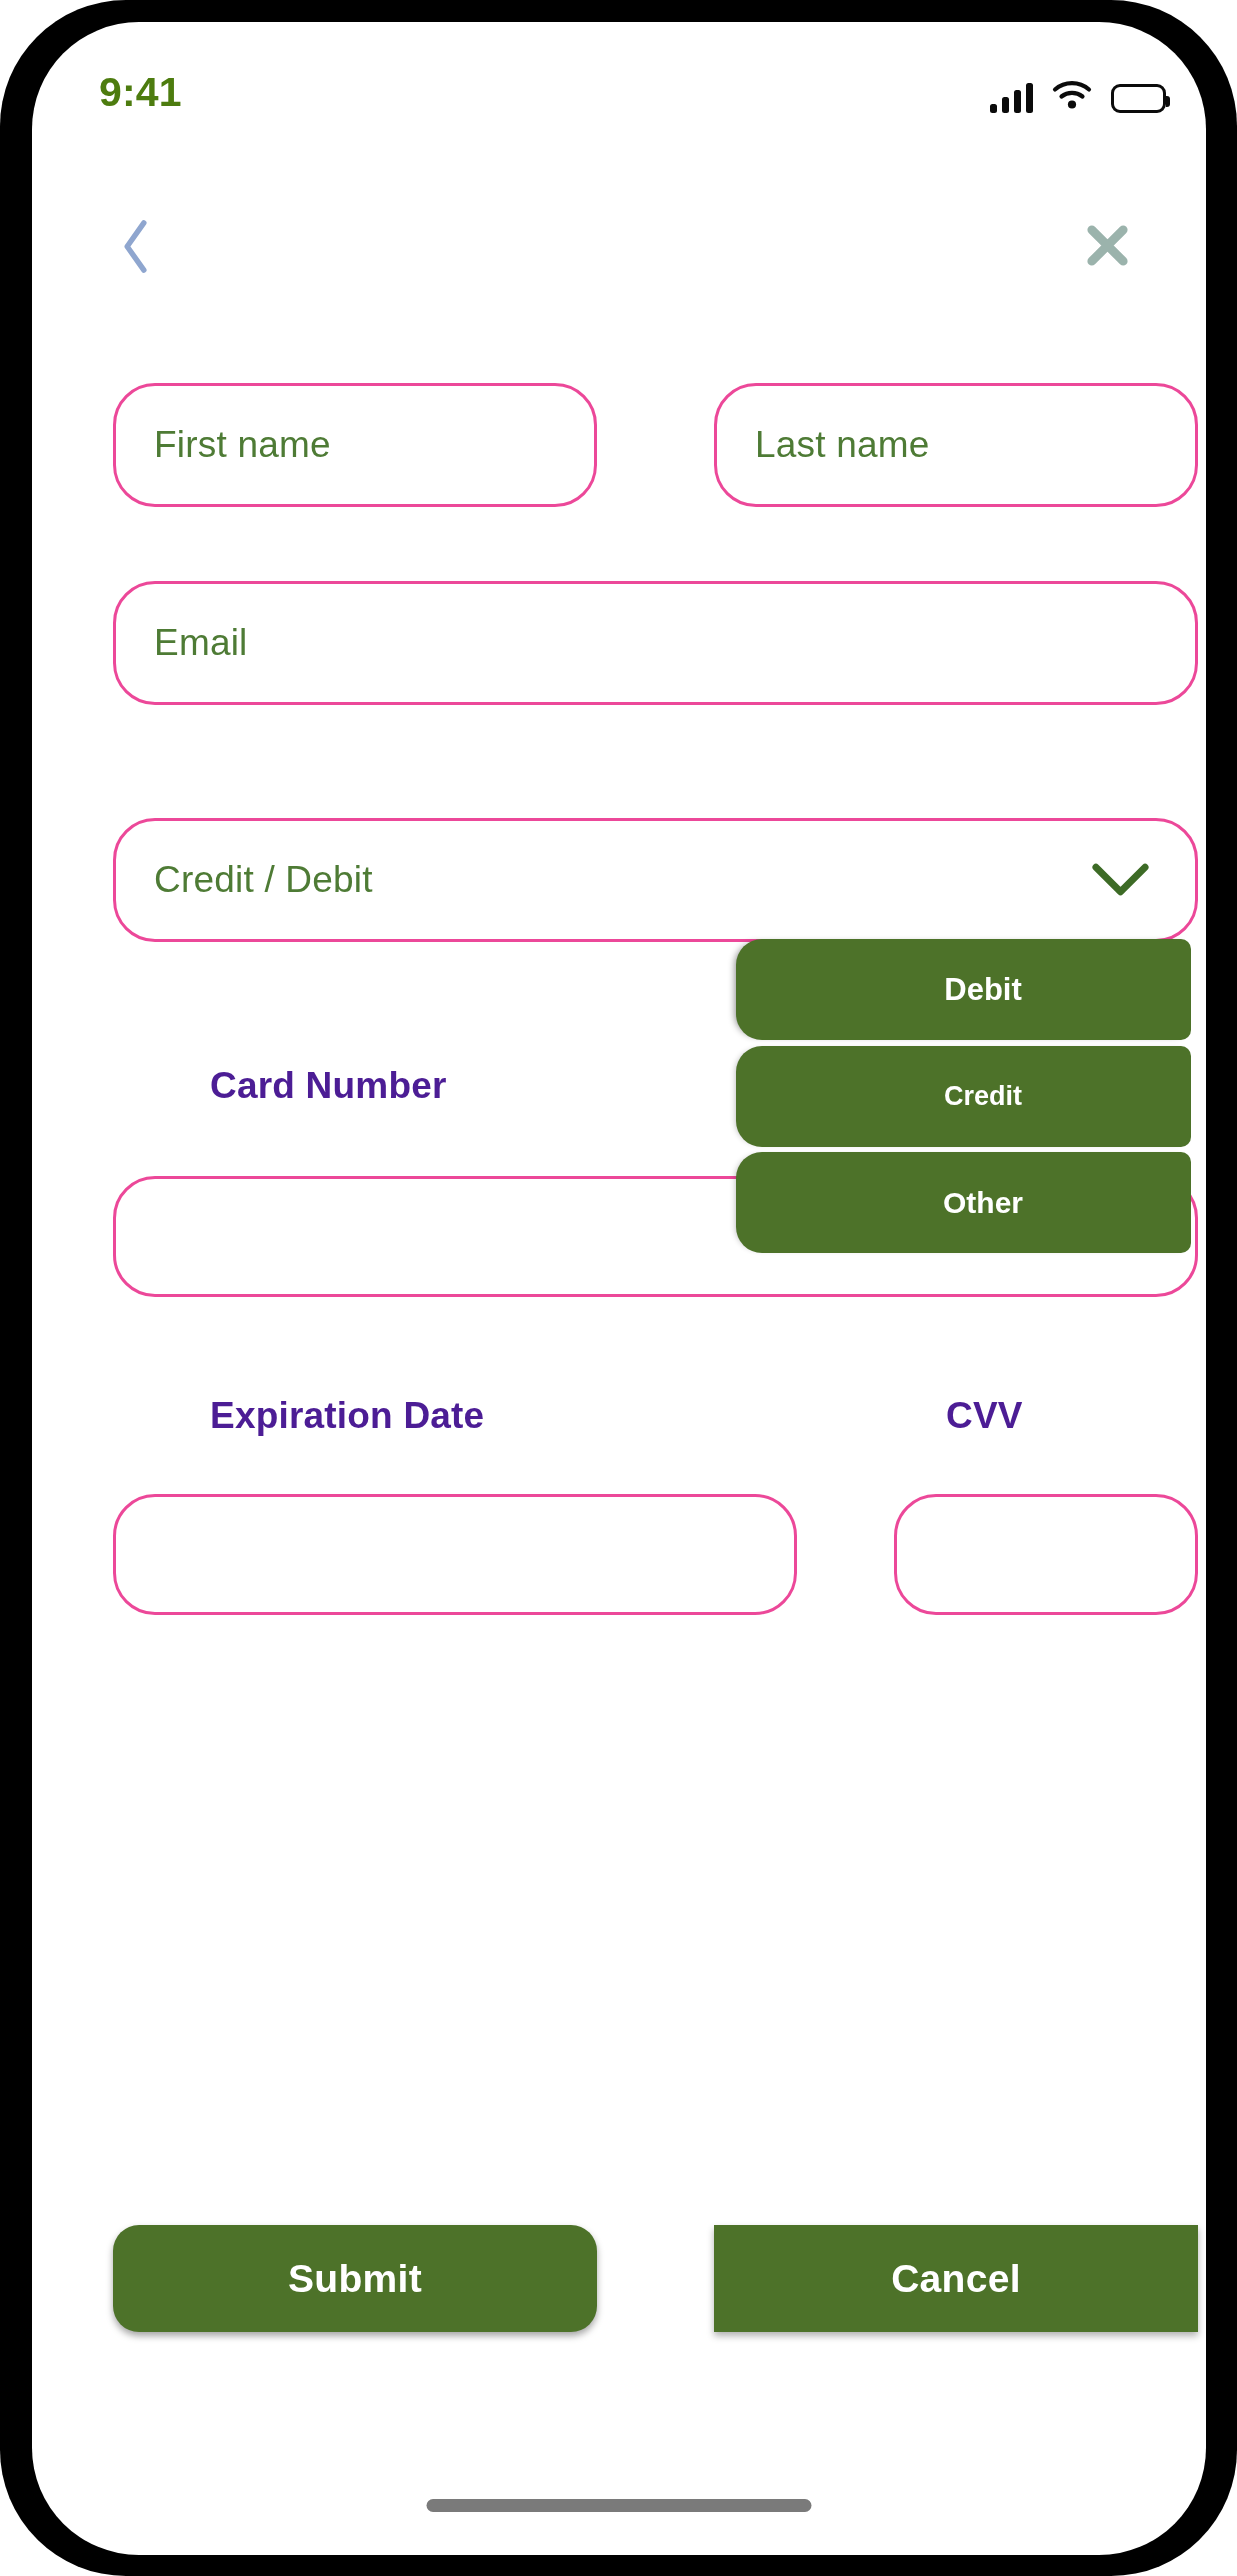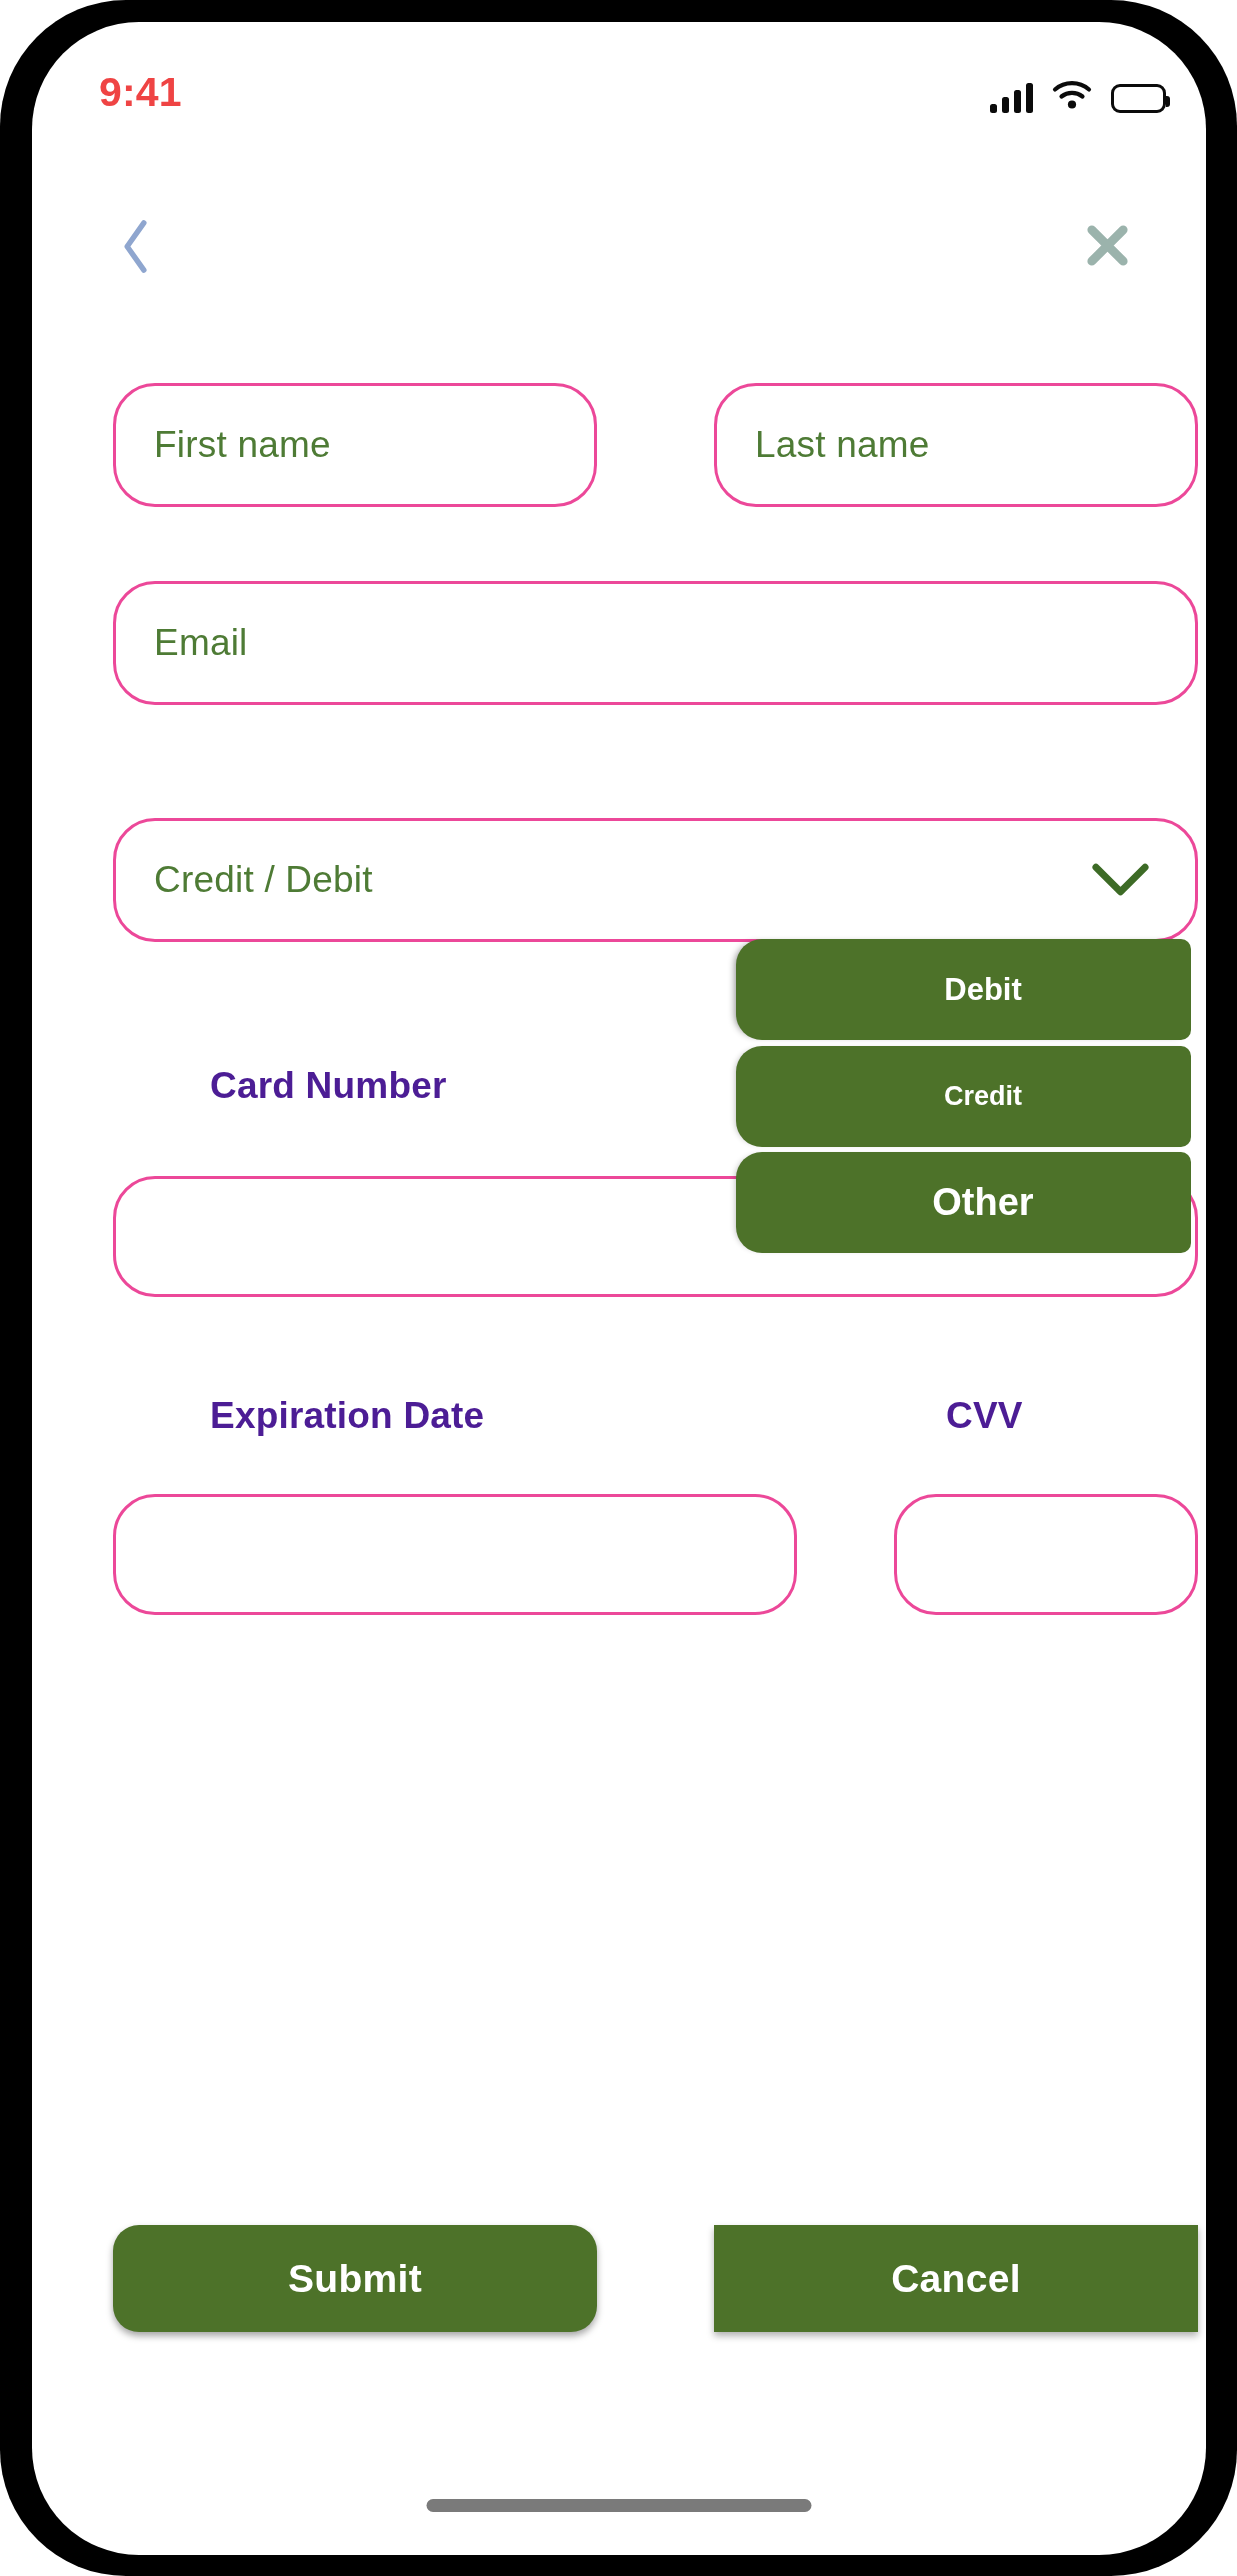--- a/index.html
+++ b/index.html
@@ -28,21 +28,21 @@
   }
 
   
   #status-bar {
     position:absolute; left:0; top:0;
     width:100%; height:128px;
   }
   #status-time {
     position:absolute; left:67px; top:47px;
     font-size:41px; font-weight:700;
-    color:#ef4444;
+    color:#4d7c0f;
     letter-spacing:0.2px;
   }
   #status-icons {
     position:absolute; right:40px; top:51px;
     display:flex; align-items:flex-end; gap:19px;
     height:40px;
   }
   .sig-bars { display:flex; align-items:flex-end; gap:5px; height:30px; }
   .sig-bars i {
     display:block; width:7px; background:#0b0b0b; border-radius:2.5px;
@@ -161,21 +161,21 @@
   #dd-option-1 {
     top:107px; height:101px;
     border-radius:26px 10px 10px 26px;
     box-shadow:-4px 0 6px -4px rgba(0,0,0,0.30);
     font-size:27px; font-weight:600;
   }
   #dd-option-2 {
     top:213px; height:101px;
     border-radius:26px 10px 10px 26px;
     box-shadow:-4px 0 6px -4px rgba(0,0,0,0.30);
-    font-size:38px; font-weight:700;text-align:center;
+    font-size:30px; font-weight:700;text-align:center;
   }
 
   
   .action-btn {
     position:absolute;
     background:#4d7229;
     color:#ffffff;
     border:none;
     font-size:39px;
     font-weight:700;

